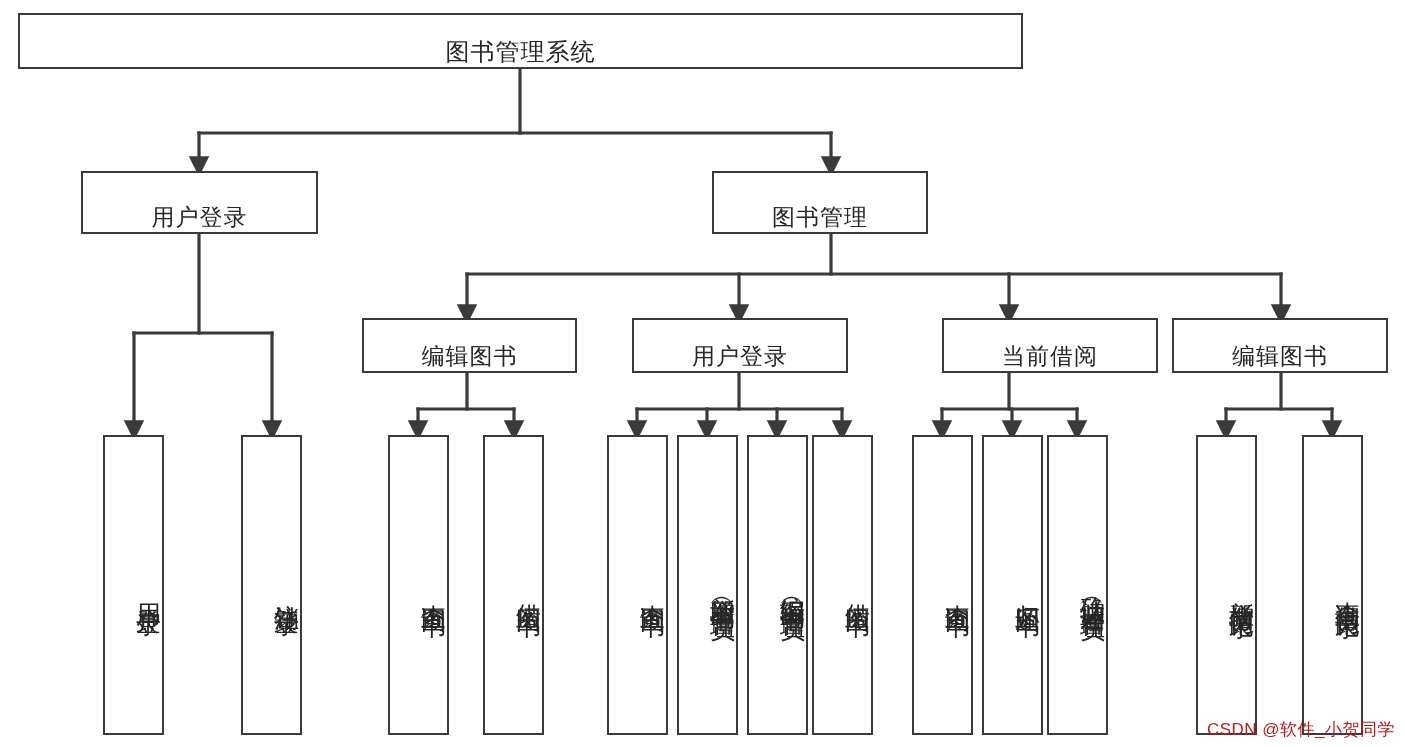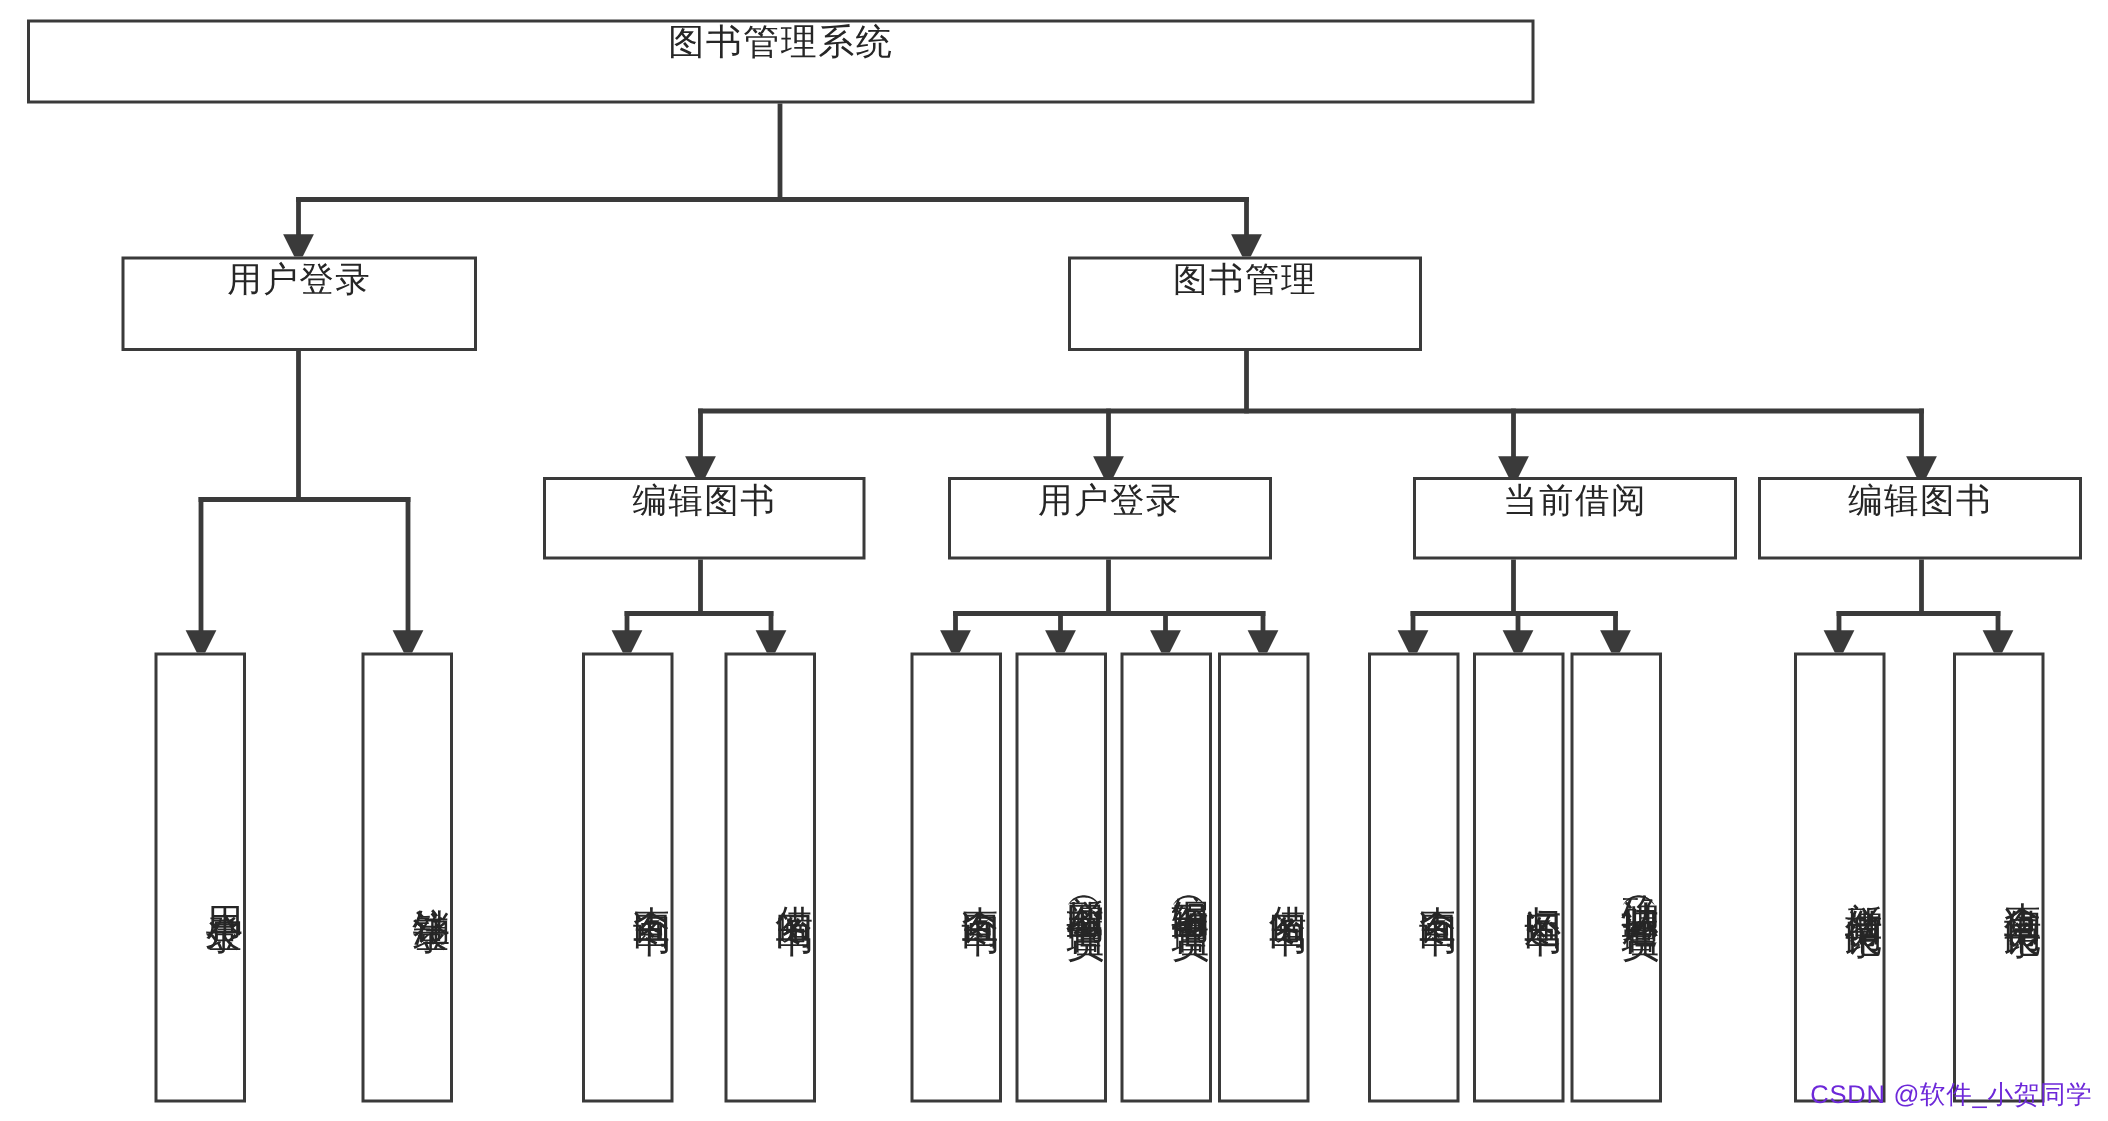--- a/index.html
+++ b/index.html
@@ -25,21 +25,21 @@
     width: 1405px;
     height: 747px;
     pointer-events: none;
   }
   .node {
     position: absolute;
     box-sizing: border-box;
     background: #ffffff;
     border: 2.5px solid #3a3a3a;
     display: flex;
-    align-items: flex-start;
+    align-items: flex-end;
     justify-content: center;
     color: #262626;
     z-index: 2;
   }
   .node.horiz {
     font-size: 23px;
     line-height: 1.2;
     letter-spacing: 1px;
     white-space: nowrap;
   }
@@ -59,21 +59,21 @@
   .node.vert .vtext {
     display: block;
     writing-mode: vertical-rl;
     text-orientation: upright;
   }
   .watermark {
     position: absolute;
     right: 10px;
     bottom: 6px;
     font-size: 17px;
-    color: #6d28d9;
+    color: #b91c1c;
     white-space: nowrap;
     z-index: 5;
     letter-spacing: 0.5px;
   }
 </style>
 </head>
 <body>
 
 <div id="diagram-root">
 
@@ -127,21 +127,21 @@
     </g>
   </svg>
 
   <div class="node horiz root" style="left:18px;top:13px;width:1005px;height:56px;">
     <span>图书管理系统</span>
   </div>
 
   <div class="node horiz" style="left:81px;top:171px;width:237px;height:63px;">
     <span>用户登录</span>
   </div>
-  <div class="node horiz" style="left:712px;top:171px;width:236px;height:63px;">
+  <div class="node horiz" style="left:712px;top:171px;width:216px;height:63px;">
     <span>图书管理</span>
   </div>
 
   <div class="node horiz" style="left:362px;top:318px;width:215px;height:55px;">
     <span>编辑图书</span>
   </div>
   <div class="node horiz" style="left:632px;top:318px;width:216px;height:55px;">
     <span>用户登录</span>
   </div>
   <div class="node horiz" style="left:942px;top:318px;width:216px;height:55px;">

